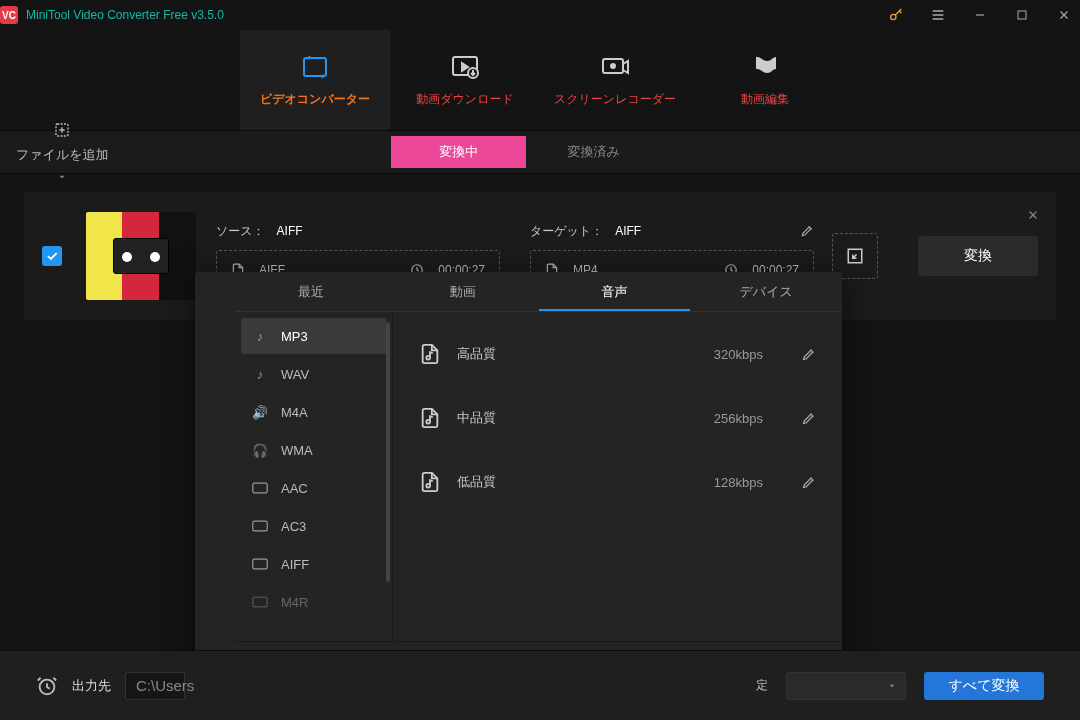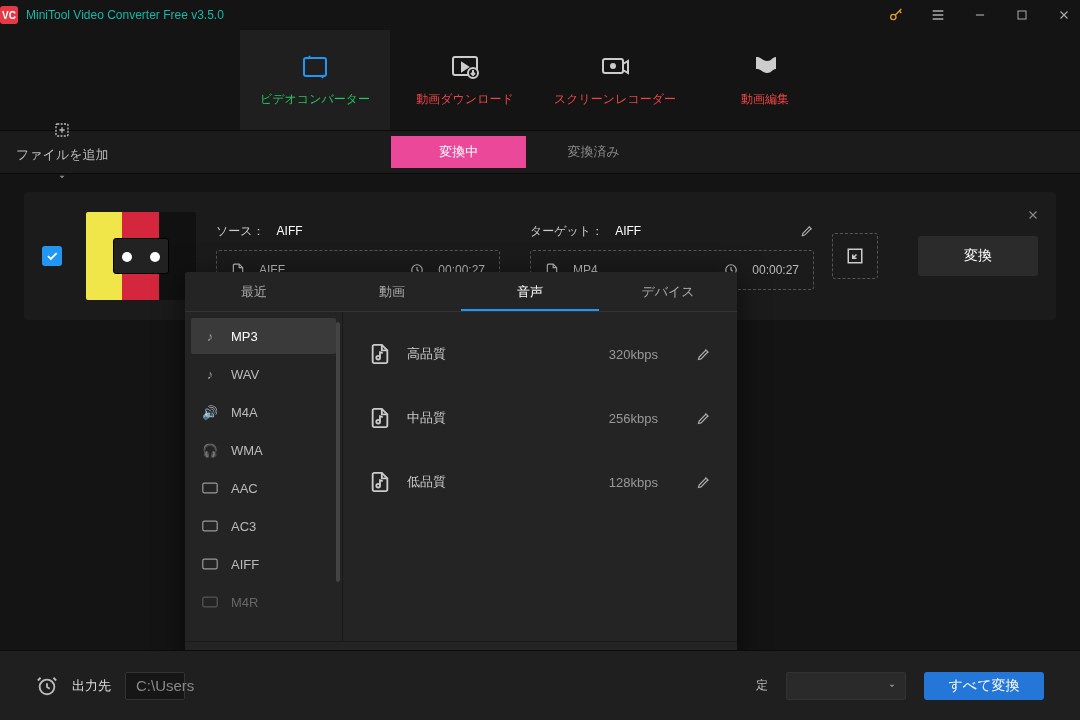--- a/index.html
+++ b/index.html
@@ -6,21 +6,21 @@
 body { width: 1080px; height: 720px; background: #141414; color: #ccc; overflow: hidden; position: relative; }
 
 .titlebar { height: 30px; display: flex; align-items: center; padding: 0 0; }
 .app-logo { width: 18px; height: 18px; background: #e63946; border-radius: 3px; display: flex; align-items: center; justify-content: center; color: #fff; font-size: 10px; font-weight: bold; margin-right: 8px; }
 .app-title { font-size: 12px; color: #14b8a6; font-weight: 500; }
 .titlebar-right { margin-left: auto; display: flex; align-items: center; gap: 10px; }
 .titlebar-btn { width: 32px; height: 28px; display: flex; align-items: center; justify-content: center; color: #aaa; cursor: pointer; }
 
 .main-tabs { height: 100px; display: flex; justify-content: center; gap: 0; background: #141414; }
 .main-tab { width: 150px; display: flex; flex-direction: column; align-items: center; justify-content: center; gap: 10px; color: #ef4444; cursor: pointer; }
-.main-tab.active { background: #1f1f1f; color: #22c55e; }
+.main-tab.active { background: #1f1f1f; color: #f97316; font-weight: bold; }
 .main-tab .icon { height: 28px; display: flex; align-items: center; justify-content: center; }
 .main-tab .label { font-size: 12px; }
 
 .toolbar { height: 44px; background: #1b1b1b; display: flex; align-items: center; padding: 0 16px; border-top: 1px solid #0a0a0a; border-bottom: 1px solid #0a0a0a; }
 .add-file-btn { display: flex; align-items: center; gap: 8px; color: #bbb; font-size: 13px; cursor: pointer; flex-direction: column; }
 .segmented { margin: 0 auto; display: flex; }
 .seg-btn { width: 135px; height: 32px; display: flex; align-items: center; justify-content: center; font-size: 13px; color: #888; cursor: pointer; }
 .seg-btn.active { background: #ec4899; color: #fff; }
 
 .content { padding: 18px 24px; }
@@ -35,21 +35,21 @@
 .field-label { font-size: 12px; color: #ccc; margin-bottom: 10px; display:flex; gap:12px; align-items:center; }
 .field-label .val { color: #fff; }
 .field-box { border: 1px dashed #555; border-radius: 3px; height: 40px; display: flex; align-items: center; padding: 0 14px; gap: 14px; font-size: 12px; color: #bbb; }
 .field-box .sep { flex:1; }
 .target-top { display:flex; align-items:center; gap:12px; }
 .target-edit { margin-left:auto; color:#aaa; cursor:pointer; }
 .action-box { margin-left: 18px; width: 46px; height: 46px; border:1px dashed #555; border-radius:3px; display:flex; align-items:center; justify-content:center; cursor:pointer; }
 .convert-btn { margin-left: 40px; width: 120px; height: 40px; background:#2b2b2b; color:#fff; border-radius:3px; display:flex; align-items:center; justify-content:center; font-size:14px; cursor:pointer; }
 .close-x { position:absolute; top:16px; right:16px; color:#888; cursor:pointer; }
 
-.panel { position:absolute; top:272px; left:185px; width:552px; height:418px; background:#242424; border-radius:3px; box-shadow:0 6px 30px rgba(0,0,0,0.6); display:flex; flex-direction:column; }
+.panel { position:absolute; top:272px; left:195px; width:647px; height:418px; background:#242424; border-radius:3px; box-shadow:0 6px 30px rgba(0,0,0,0.6); display:flex; flex-direction:column;padding-left:40px; }
 .panel-tabs { height:40px; display:flex; border-bottom:1px solid #333; }
 .panel-tab { flex:1; display:flex; align-items:center; justify-content:center; font-size:13px; color:#aaa; cursor:pointer; }
 .panel-tab.active { color:#fff; box-shadow: inset 0 -2px 0 #2196F3; }
 .panel-body { flex:1; display:flex; overflow:hidden; }
 .format-list { width:158px; border-right:1px solid #181818; padding:6px; overflow-y:auto; display:flex; flex-direction:column; gap:2px; position:relative;}
 .format-item { height:36px; display:flex; align-items:center; gap:12px; padding:0 10px; font-size:13px; color:#bbb; cursor:pointer; border-radius:2px; }
 .format-item.active { background:#3a3a3a; color:#fff; }
 .format-item.dim { color:#666; }
 .format-icon { width:18px; height:18px; display:flex; align-items:center; justify-content:center; color:#999; font-size:13px;}
 .scroll-hint { position:absolute; right:2px; top:10px; width:4px; height:260px; background:#444; border-radius:2px;}

